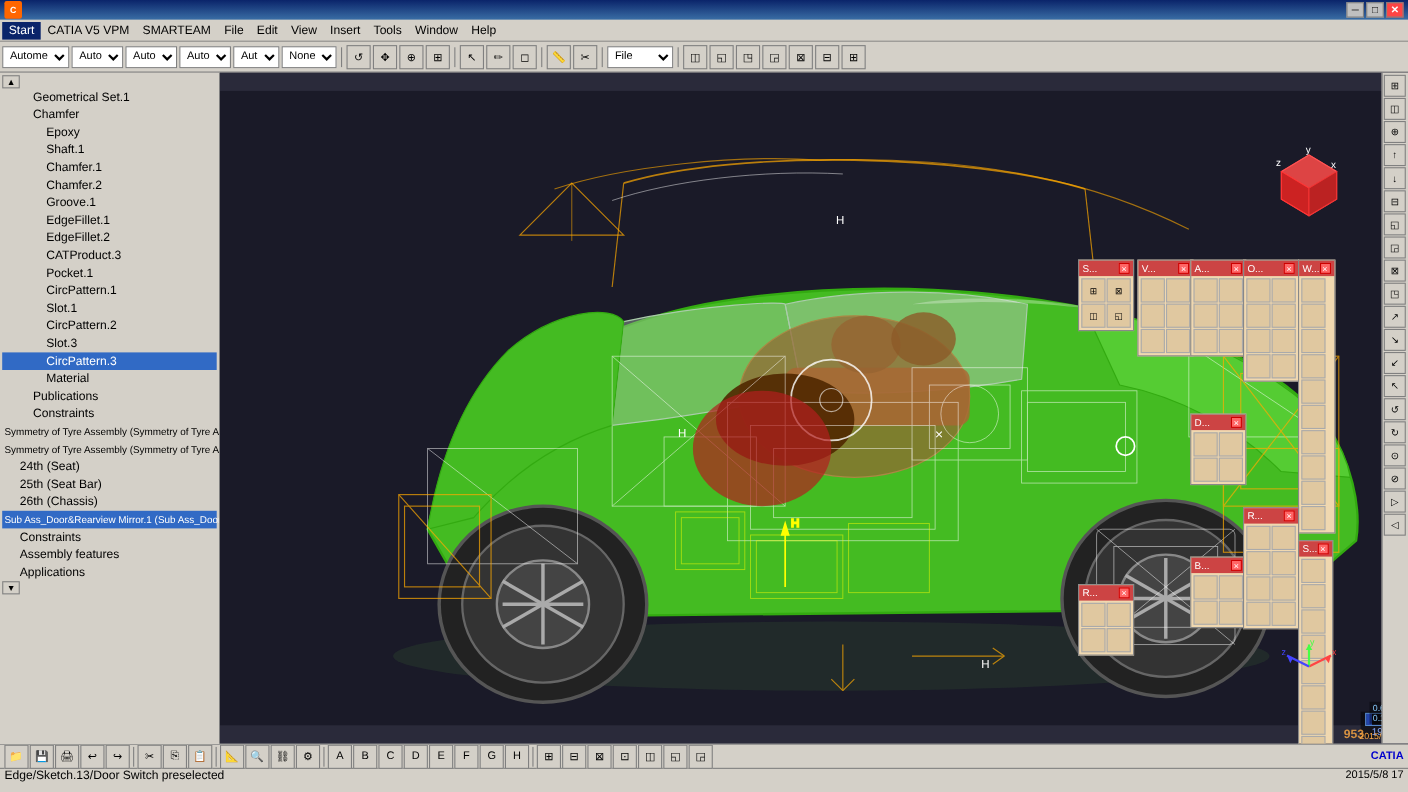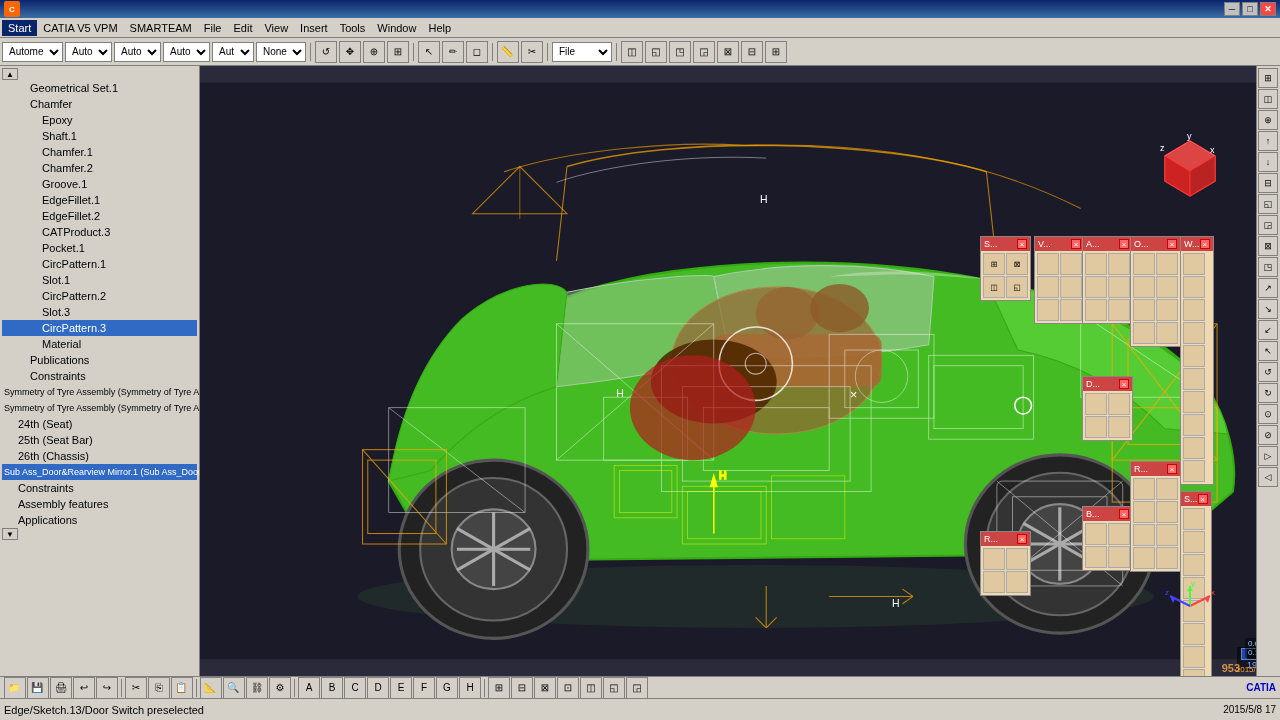--- a/index.html
+++ b/index.html
@@ -108,21 +108,21 @@
       position: relative;
       overflow: hidden;
     }
     
     
     #status-bar {
       height: 22px;
       background: #d4d0c8;
       border-top: 1px solid #808080;
       display: flex;
-      align-items: center;
+      align-items: flex-start;
       padding: 0 4px;
       font-size: 11px;
     }
     #status-text { flex: 1; }
     #status-right { display: flex; align-items: center; gap: 8px; font-size: 10px; }
     
     
     #bottom-toolbar {
       height: 22px;
       background: #d4d0c8;

